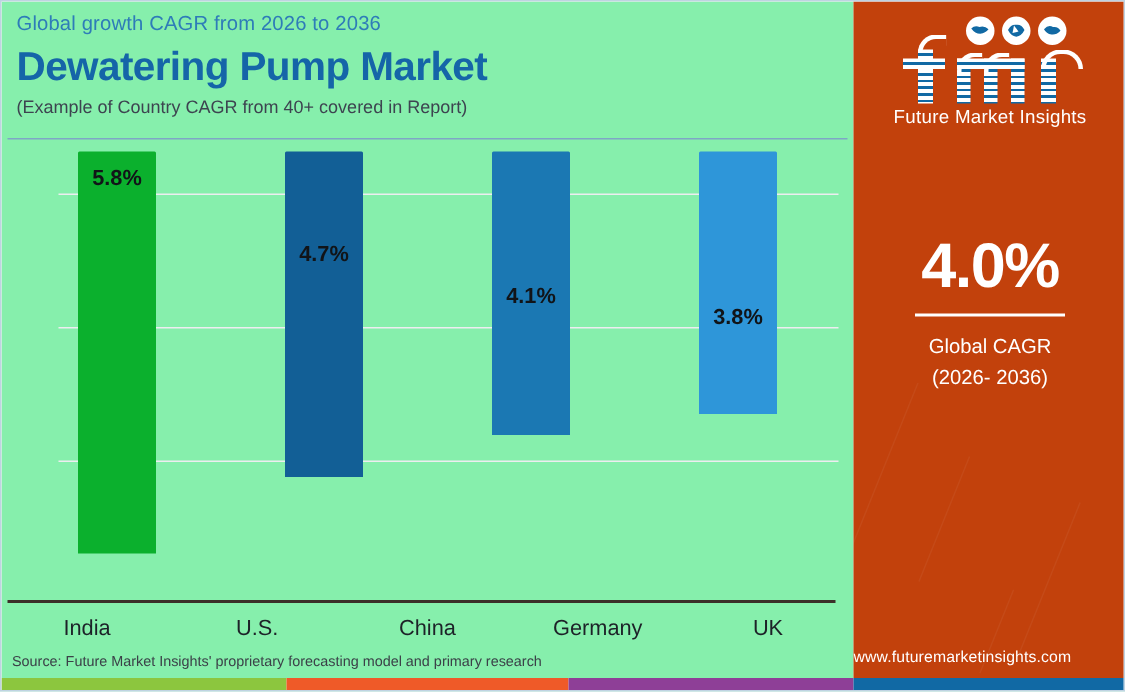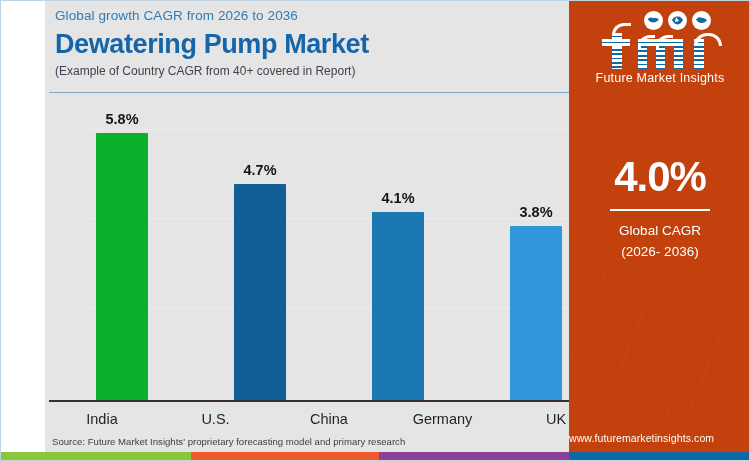--- a/index.html
+++ b/index.html
@@ -14,22 +14,21 @@
     width:750px;height:461px;
     box-sizing:border-box;
     border:1px solid #bfd3e2;
     background:#ffffff;
     overflow:hidden;
   }
 
   
   #left-region{
     position:absolute;left:0;top:0;width:568px;height:451px;
-    background:#e5e5e5;
-    margin-left:44px;
+    background:#86efac;
   }
   #header-block{
     position:absolute;left:10px;top:6px;width:548px;
   }
   #eyebrow{
     font-size:13.5px;color:#2e7cb8;letter-spacing:.1px;
     line-height:18px;
   }
   #title{
     font-size:27px;font-weight:bold;color:#1565a8;
@@ -52,21 +51,21 @@
   }
   #axis-line{
     position:absolute;left:4px;top:399px;width:552px;height:2px;background:#3b3029;
   }
   #bars{
     position:absolute;left:8px;top:100px;width:552px;height:300px;
     display:flex;align-items:flex-end;justify-content:space-around;
   }
   .bar-col{
     width:98px;height:300px;position:relative;
-    display:flex;flex-direction:column;justify-content:flex-end;align-items:center;
+    display:flex;flex-direction:column;align-items:center;
   }
   .bar-value{
     position:absolute;left:0;width:100%;text-align:center;
     font-size:14.5px;font-weight:bold;color:#111418;
   }
   .bar-rect{
     width:52px;border-radius:1px 1px 0 0;
   }
   #xlabels{
     position:absolute;left:8px;top:404px;width:552px;height:30px;

